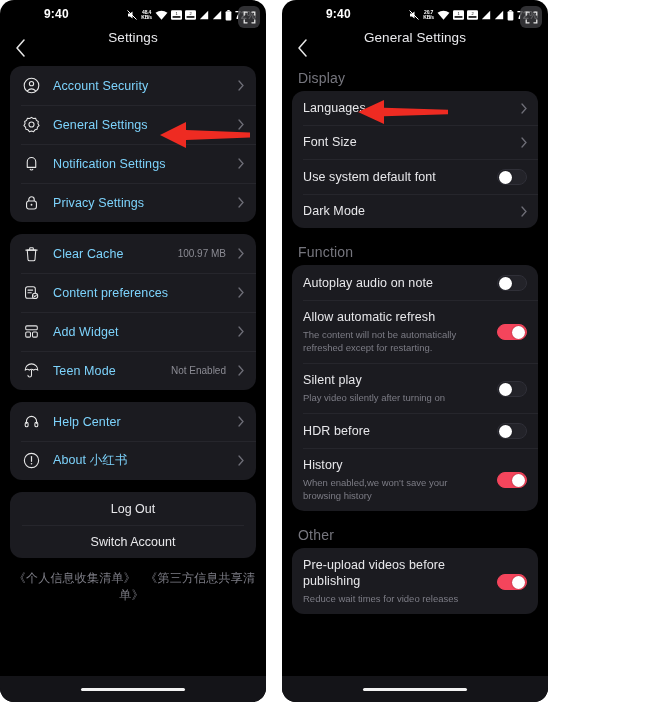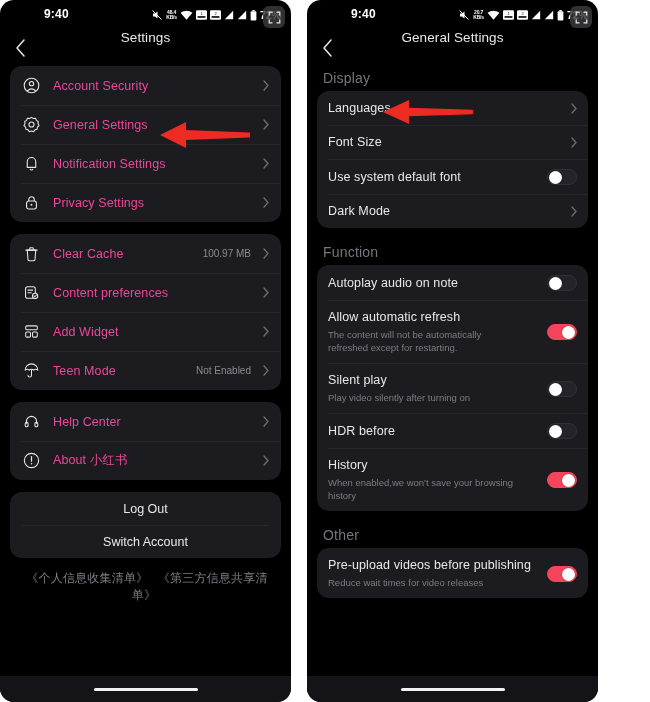--- a/index.html
+++ b/index.html
@@ -11,21 +11,21 @@
   }
   .stage {
     position: relative;
     width: 650px; height: 702px;
     display: flex;
     gap: 8px;
     background: #ffffff;
   }
   .phone {
     position: relative;
-    width: 291px;
+    width: 266px;
     height: 702px;
     background: #000000;
     border-radius: 14px;
     overflow: hidden;
     display: flex;
     flex-direction: column;
   }
   .phone.left { margin-left: 0; }
   .phone.right { margin-left: 8px; }
 
@@ -140,21 +140,21 @@
     flex: 0 0 20px;
     width: 20px; height: 20px;
     margin-right: 12px;
     display: flex;
     align-items: center;
     justify-content: center;
   }
   .row-label {
     flex: 1 1 auto;
     font-size: 12.5px;
-    color: #ec4899;
+    color: #7dd3fc;
     letter-spacing: 0.1px;
   }
   .row-value {
     font-size: 10px;
     color: #8b8b93;
     margin-right: 12px;
     white-space: nowrap;
   }
   .chev {
     flex: 0 0 8px;

